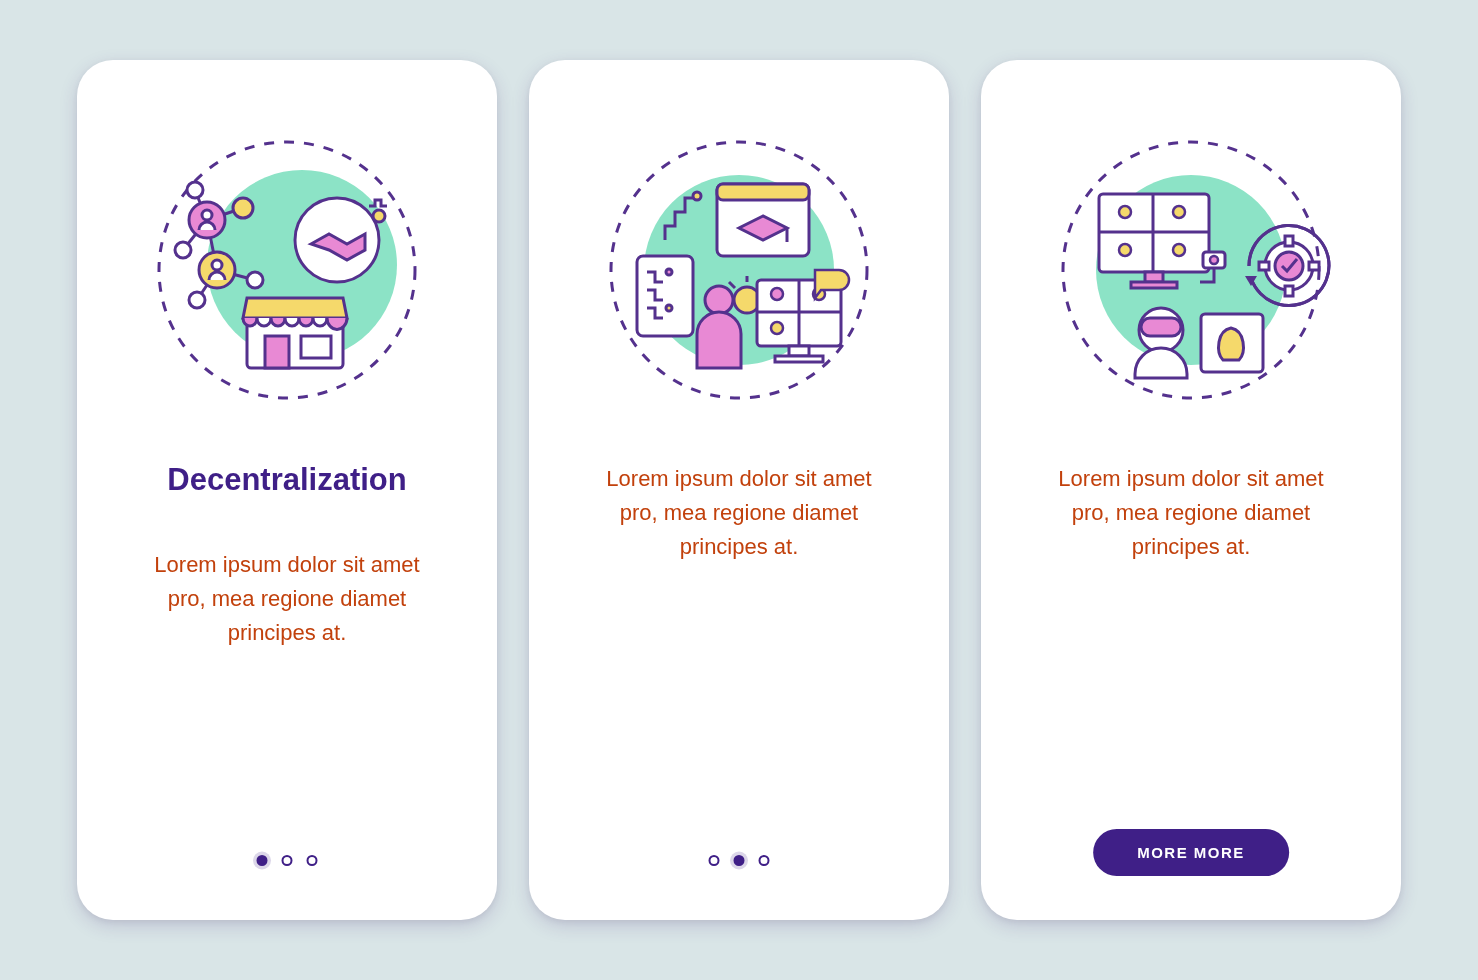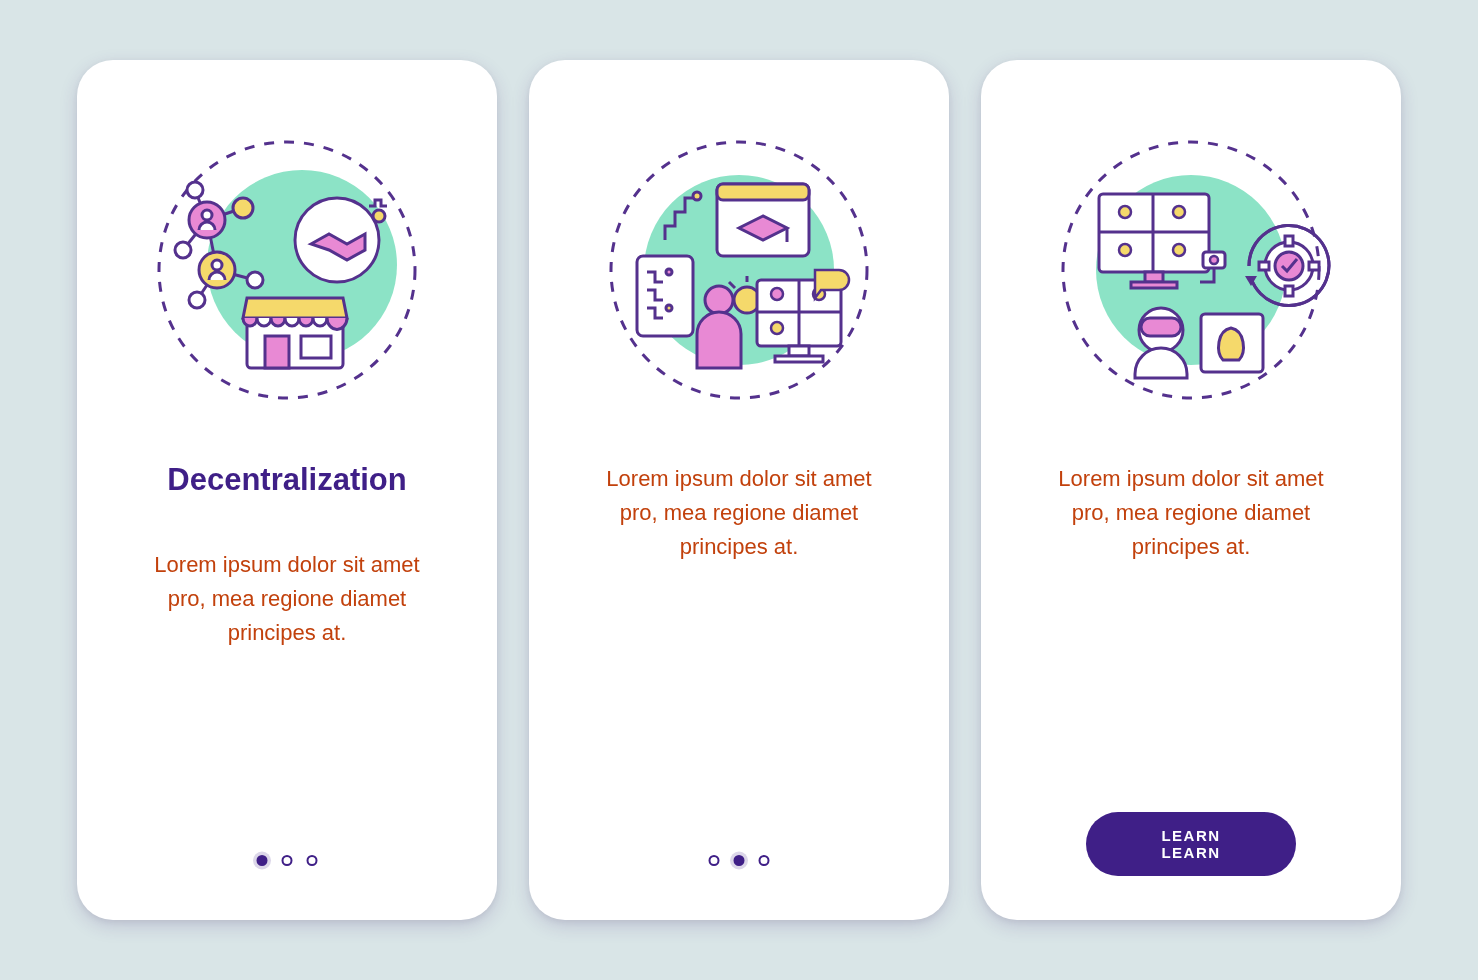--- a/index.html
+++ b/index.html
@@ -228,14 +228,14 @@
 
       <circle cx="110" cy="200" r="22" fill="#fff" stroke="#54318d" stroke-width="3"></circle>
       <rect x="90" y="188" width="40" height="18" rx="9" fill="#e889d4" stroke="#54318d" stroke-width="3"></rect>
       <path d="M84 244 a26 26 0 0 1 52 0 v4 H84 Z" fill="#fff" stroke="#54318d" stroke-width="3"></path>
 
       <rect x="150" y="184" width="62" height="58" rx="4" fill="#fff" stroke="#54318d" stroke-width="3"></rect>
       <path d="M172 230 q-6 -6 -4 -18 q2 -12 12 -14 q10 2 12 14 q2 12 -4 18 Z" fill="#f5d96b" stroke="#54318d" stroke-width="3"></path>
     </svg>
   </div>
   <p class="body">Lorem ipsum dolor sit amet pro, mea regione diamet principes at.</p>
-  <button class="cta">LEARN LEARN</button>
+  <button class="cta">MORE MORE</button>
 </div>
 
 </body></html>

